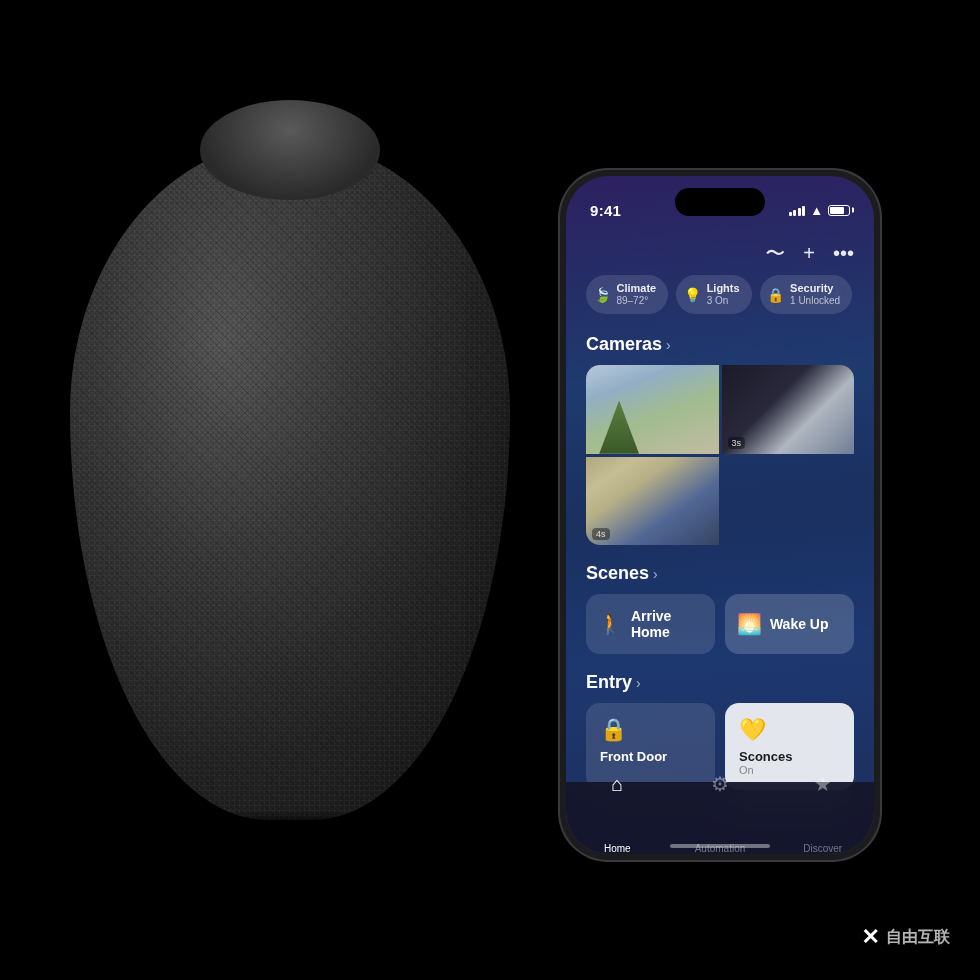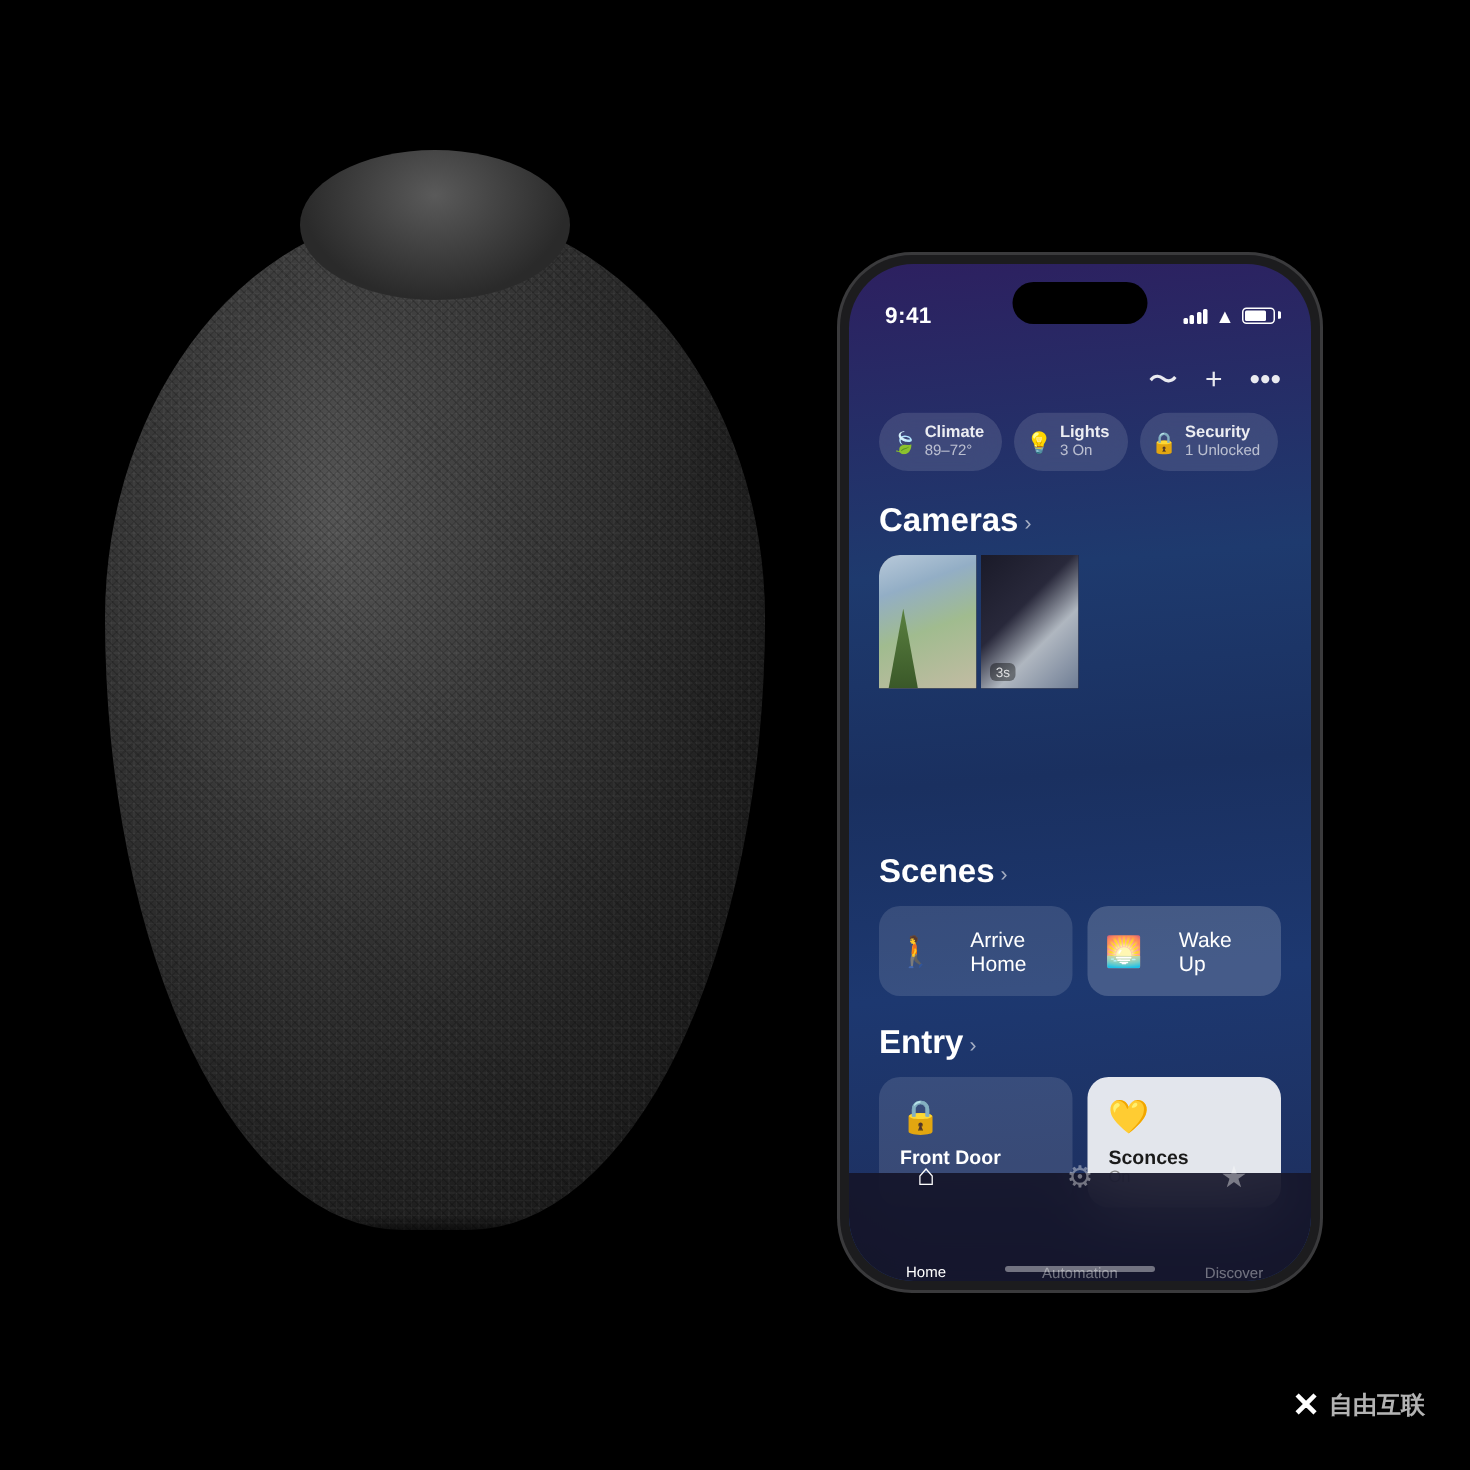--- a/index.html
+++ b/index.html
@@ -248,34 +248,34 @@
     }
 
     
     .section-header {
       display: flex;
       align-items: center;
       gap: 4px;
       padding: 4px 20px 10px;
     }
     .section-title {
-      font-size: 22px;
+      font-size: 18px;
       font-weight: 600;
       color: #fff;
     }
     .section-chevron {
       font-size: 14px;
       color: rgba(255,255,255,0.6);
       margin-top: 1px;
     }
 
     
     .camera-grid {
       display: grid;
-      grid-template-columns: 1fr 1fr 1fr 1fr;
+      grid-template-columns: 1fr 1fr;
       grid-template-rows: 1fr 1fr;
       gap: 3px;
       margin: 0 20px 14px;
       height: 180px;
       border-radius: 14px;
       overflow: hidden;
     }
     .camera-cell {
       position: relative;
       background: #1a1a2e;
@@ -309,23 +309,22 @@
       cursor: pointer;
     }
     .scene-btn.active {
       background: rgba(255,255,255,0.18);
     }
     .scene-btn-icon {
       font-size: 20px;
     }
     .scene-btn-label {
       font-size: 14px;
-      font-weight: 400;
+      font-weight: 700;
       color: #fff;
-      margin-left: 16px;
     }
 
     
     .entry-grid {
       display: grid;
       grid-template-columns: 1fr 1fr;
       gap: 10px;
       padding: 0 20px;
     }
     .entry-card {
@@ -532,20 +531,24 @@
 
         <div class="camera-grid">
           <div class="camera-cell">
             <div class="cam1-overlay"></div>
             <div class="cam1-tree"></div>
           </div>
           <div class="camera-cell">
             <div class="cam2-overlay"></div>
             <span class="camera-timer">3s</span>
           </div>
+          <div class="camera-cell">
+            <div class="cam4-overlay"></div>
+            <span class="camera-timer">4s</span>
+          </div>
         </div>
 
         <div class="section-header">
           <span class="section-title">Scenes</span>
           <span class="section-chevron">›</span>
         </div>
 
         <div class="scene-buttons">
           <div class="scene-btn">
             <span class="scene-btn-icon">🚶</span>

